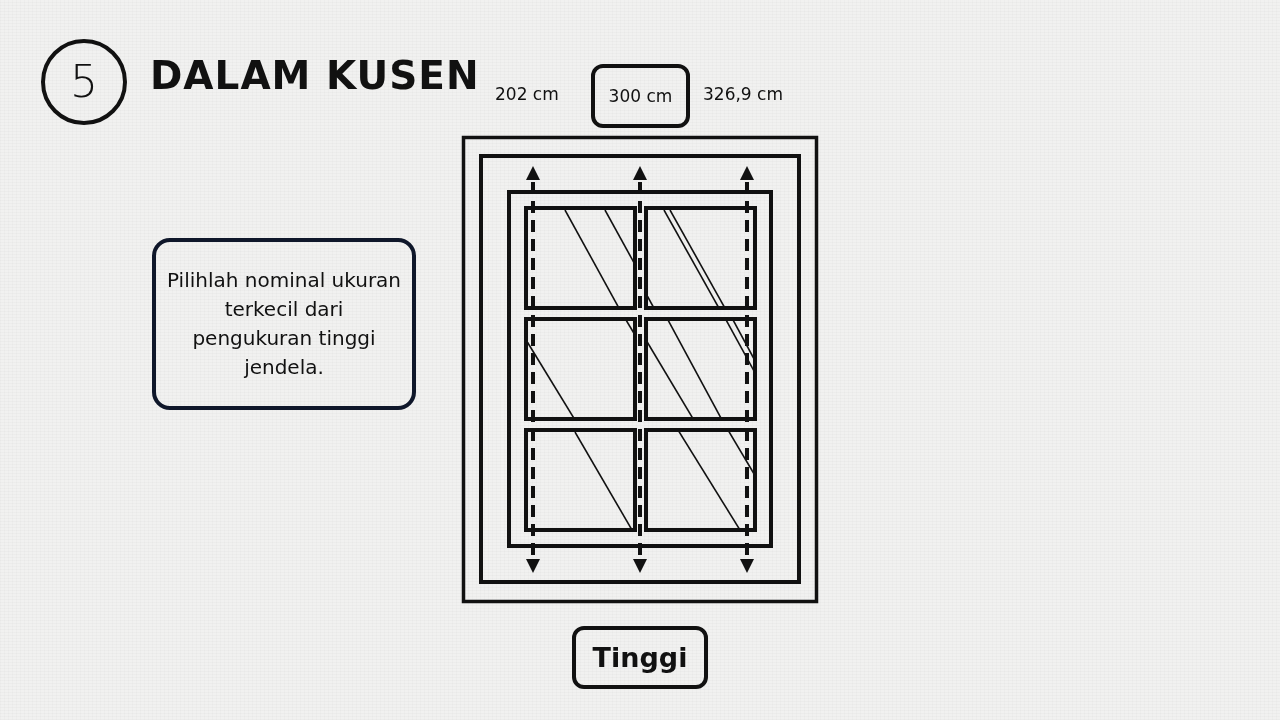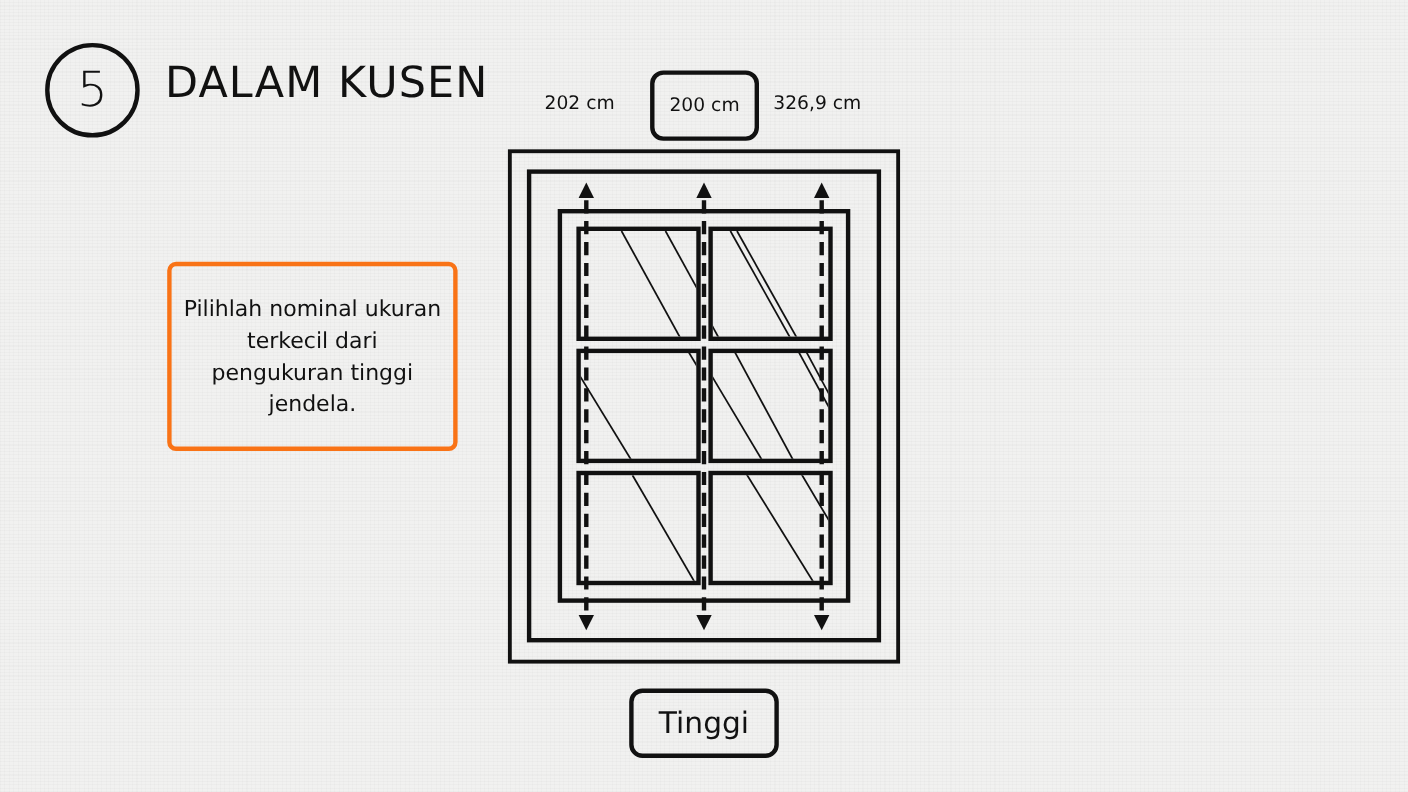--- a/index.html
+++ b/index.html
@@ -13,60 +13,61 @@
       color: #111;
     }
     .step-circle {
       position: absolute; left: 41px; top: 39px; width: 78px; height: 78px;
       border: 4px solid #111; border-radius: 50%;
       display: flex; align-items: center; justify-content: center;
       font-size: 44px; font-weight: 300; line-height: 1;
     }
     .title {
       position: absolute; left: 150px; top: 56px;
-      font-size: 39px; letter-spacing: 1px; font-weight: 400; line-height: 1;
+      font-size: 39px; letter-spacing: 1px; font-weight: 700; line-height: 1;
       white-space: nowrap;
     }
     .meas {
       position: absolute; top: 84px; font-size: 17px; line-height: 20px; white-space: nowrap; text-align: right;
     }
     .meas.m1 { left: 495px; }
     .meas.m3 { left: 703px; }
     .meas-selected {
       position: absolute; left: 591px; top: 64px; width: 91px; height: 56px;
       border: 4px solid #111; border-radius: 12px;
       display: flex; align-items: center; justify-content: center;
       font-size: 17px; white-space: nowrap;
     }
     .note-box {
       position: absolute; left: 152px; top: 238px; width: 256px; height: 164px;
-      border: 4px solid #f97316; border-radius: 8px;
+      border: 4px solid #0f172a; border-radius: 18px;
       display: flex; align-items: center; justify-content: center;
       text-align: center; box-sizing: content-box;
     }
     .note-text { font-size: 20px; line-height: 29px; width: 240px; }
     .window-svg { position: absolute; left: 0; top: 0; }
     .label-btn {
       position: absolute; left: 572px; top: 626px; width: 128px; height: 55px;
       border: 4px solid #111; border-radius: 12px;
       display: flex; align-items: center; justify-content: center;
       font-size: 27px;
+      font-weight: bold;
     }
   </style>
 </head>
 <body>
 
 <div class="step-circle">
   <span>5</span>
 </div>
 <div class="title">DALAM KUSEN</div>
 
 <div class="meas m1">202 cm</div>
 <div class="meas-selected">
-  <span>200 cm</span>
+  <span>300 cm</span>
 </div>
 <div class="meas m3">326,9 cm</div>
 
 <div class="note-box">
   <div class="note-text">Pilihlah nominal ukuran terkecil dari pengukuran tinggi jendela.</div>
 </div>
 
 <svg class="window-svg" width="1280" height="720" viewBox="0 0 1280 720">
   <defs>
     <clipPath id="p11">

